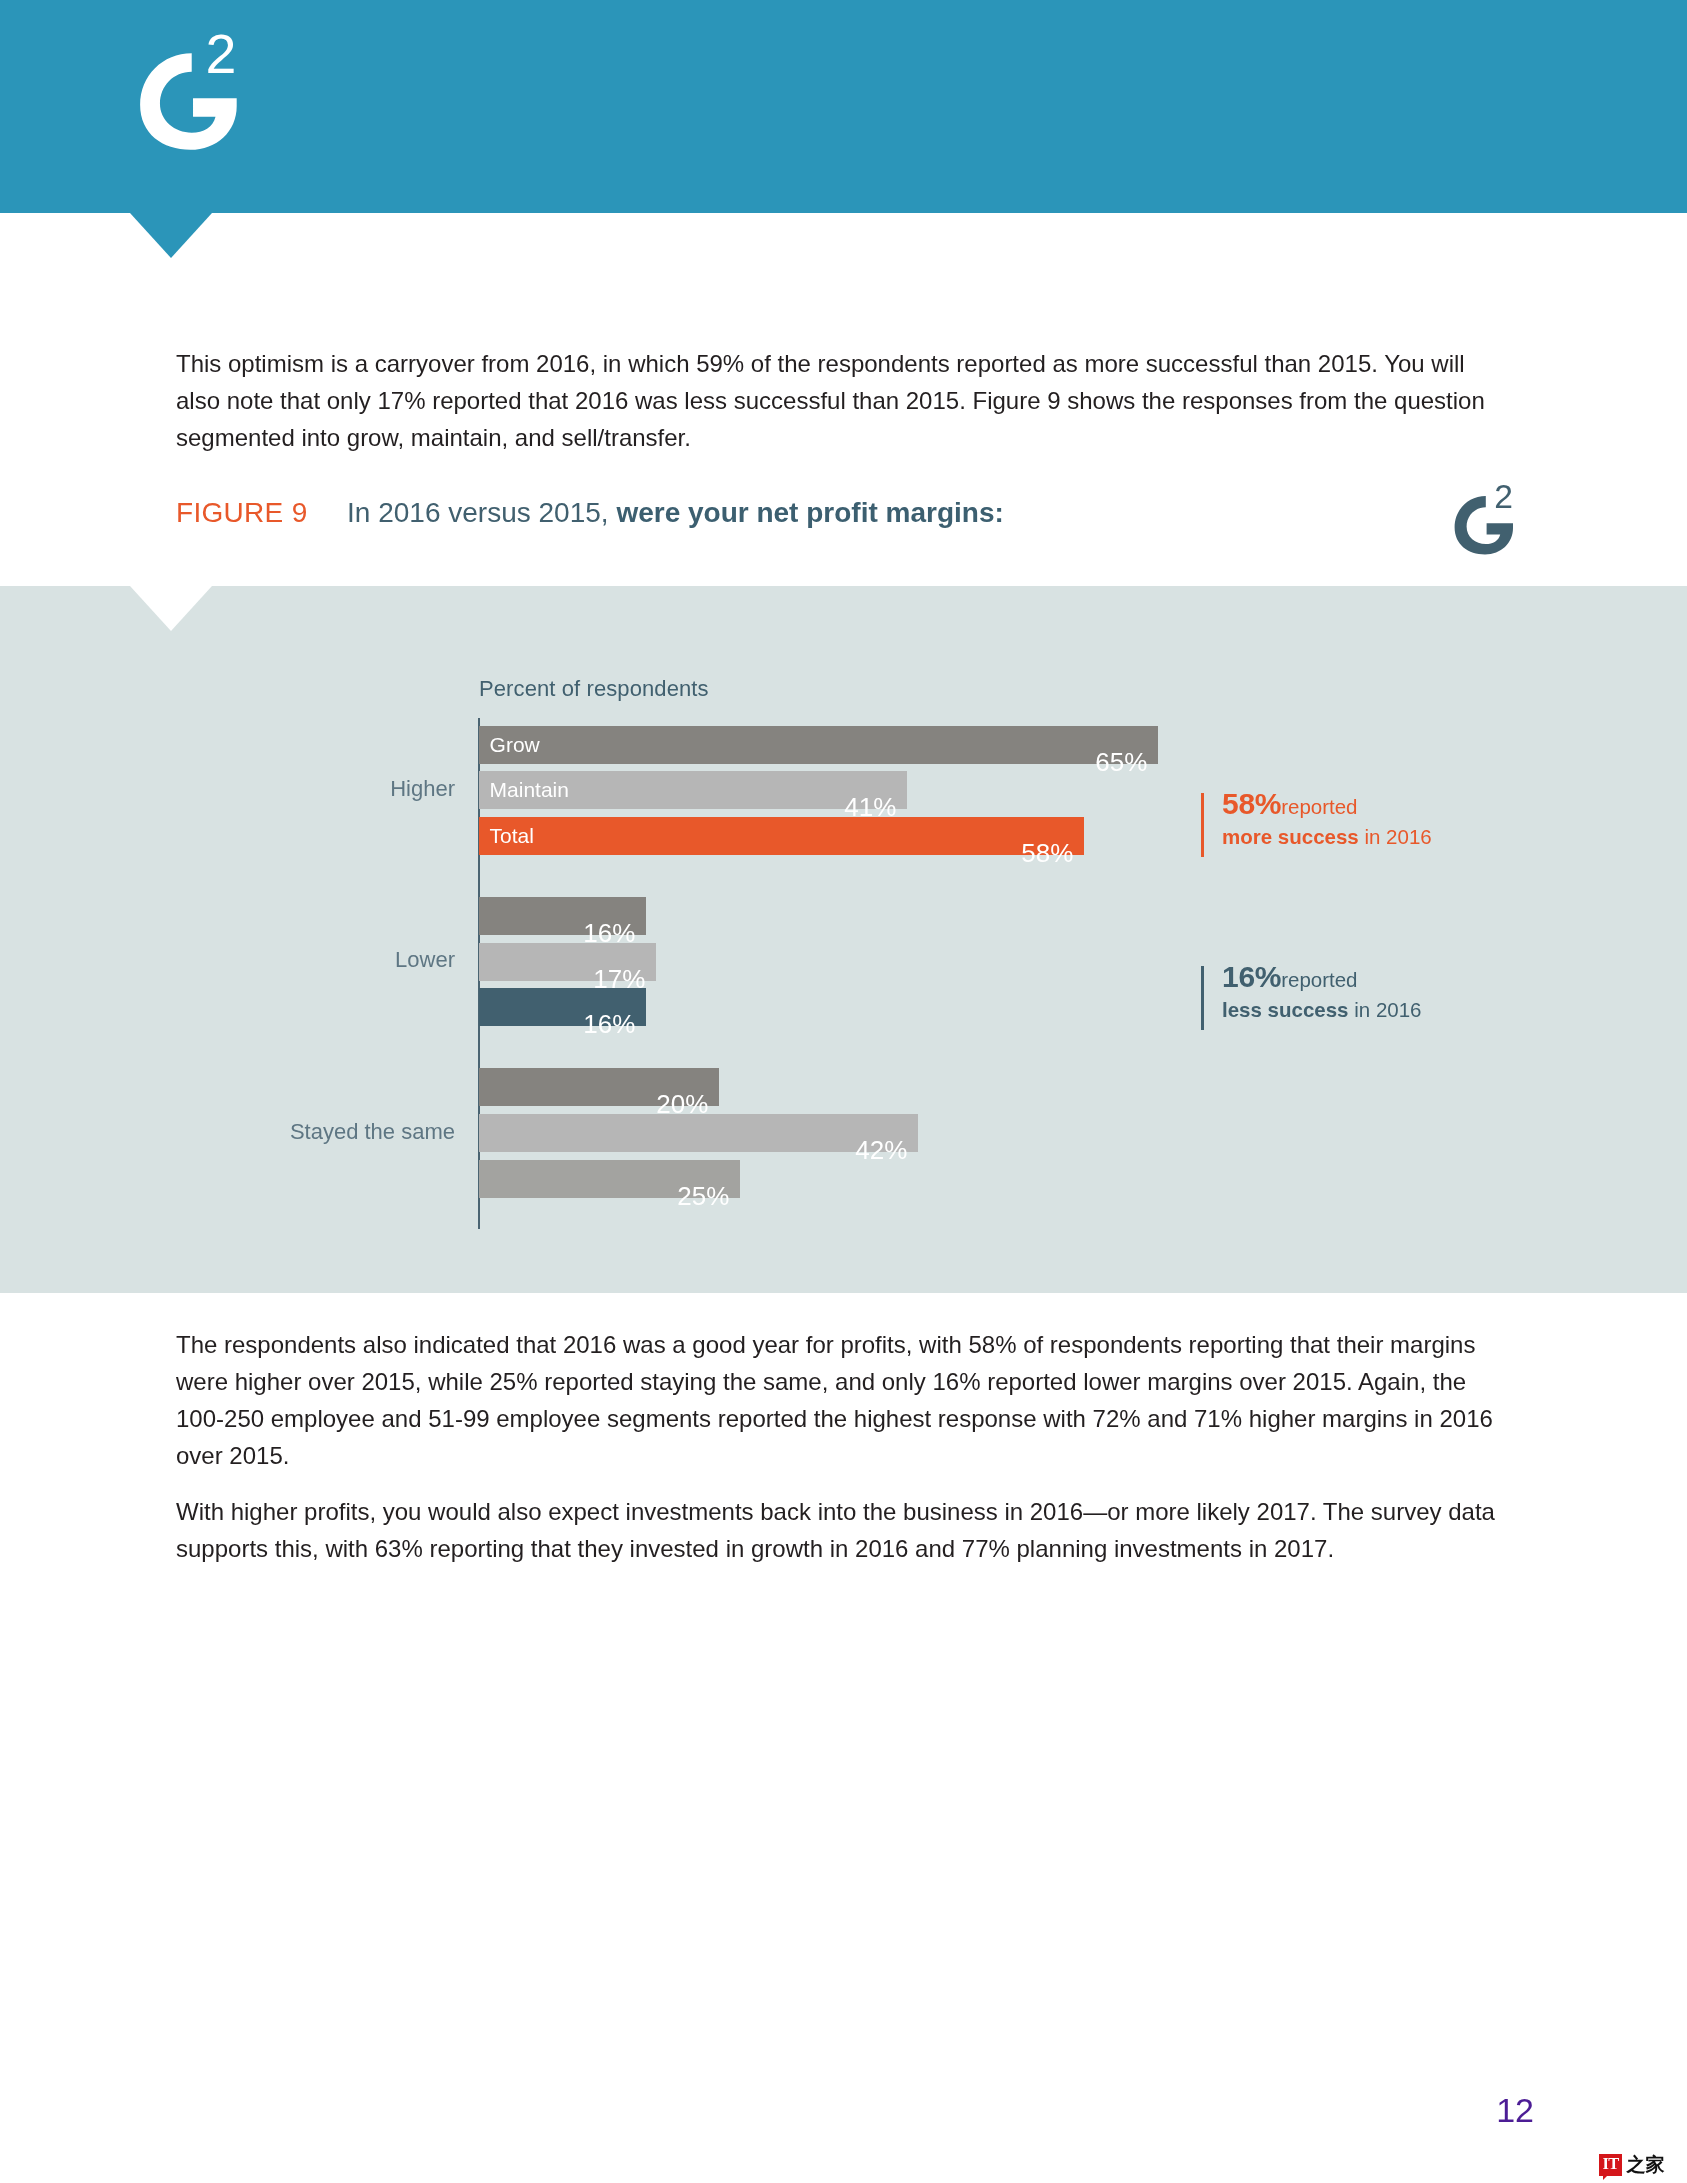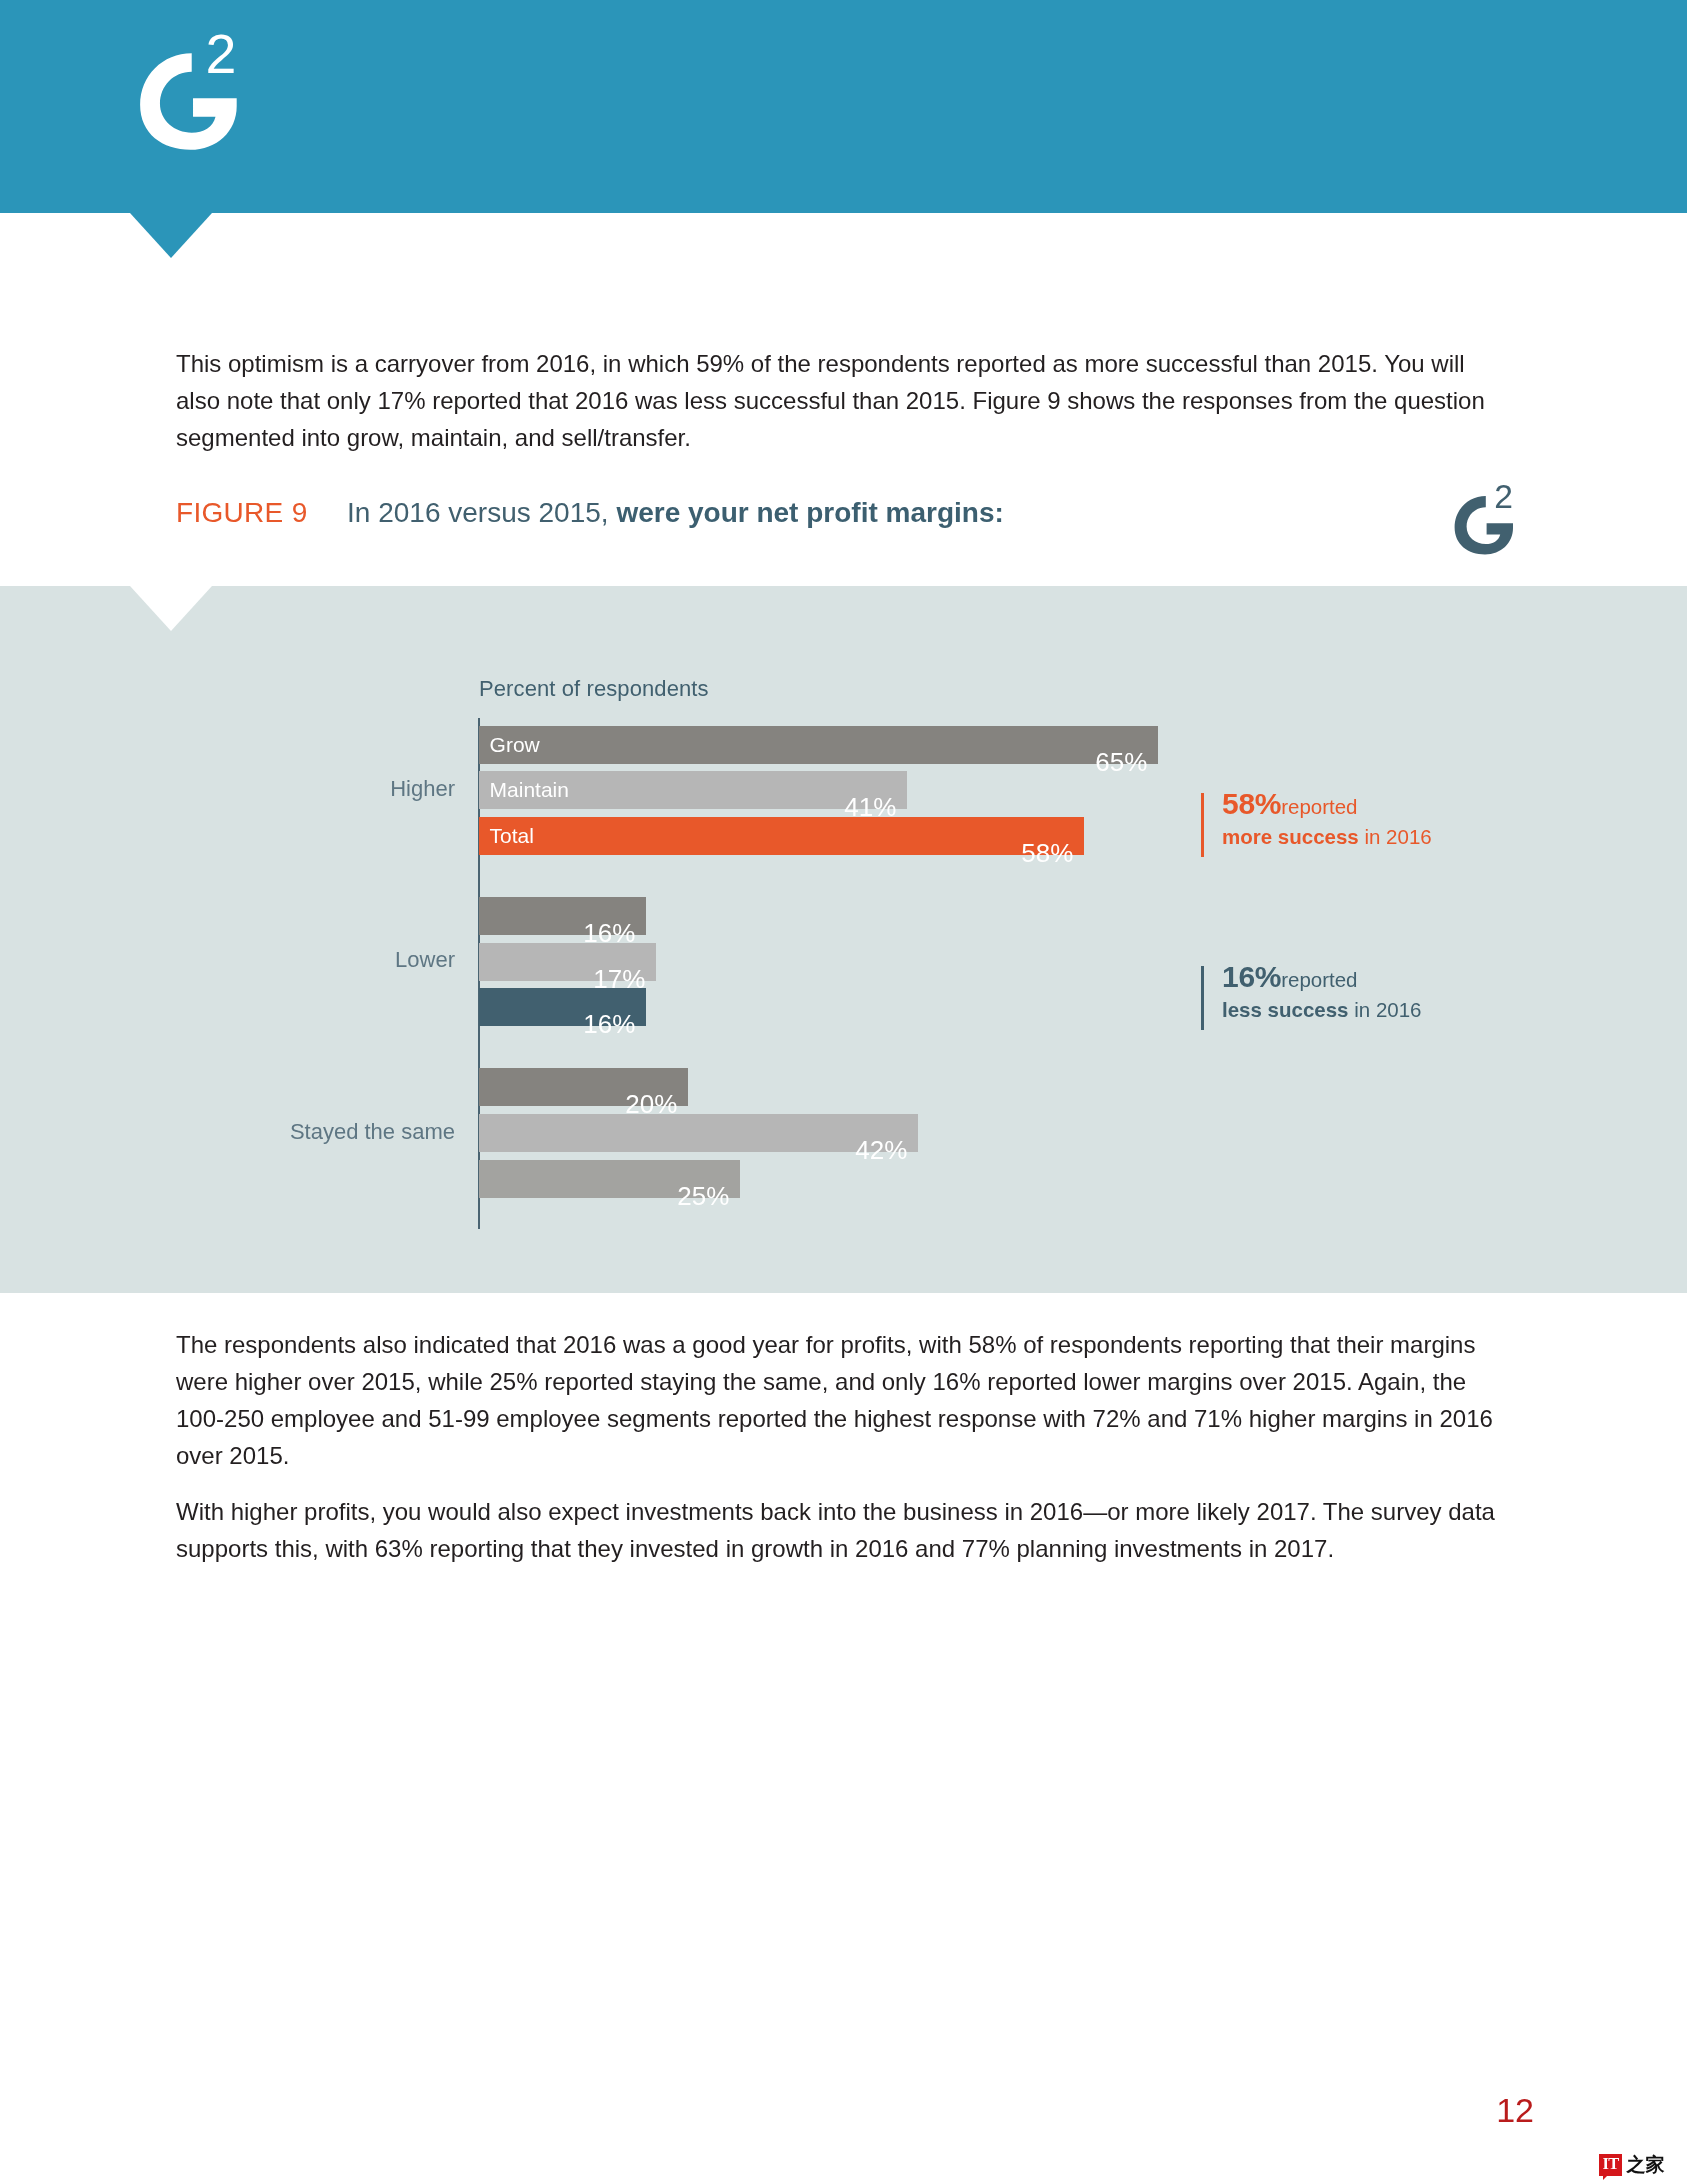--- a/index.html
+++ b/index.html
@@ -103,21 +103,21 @@
   
   .para{
     position:absolute;left:176px;width:1336px;
     font-size:24px;line-height:37px;color:#231f20;
   }
   .p1{top:1302px;}
   .p2{top:1469px;}
 
   .page-number{
     position:absolute;right:153px;top:2091px;
-    font-size:34px;color:#b91c1c;font-weight:300;
+    font-size:34px;color:#4c1d95;font-weight:300;
   }
   .watermark{
     position:absolute;right:22.5px;top:2152px;
     display:flex;align-items:center;gap:2.6px;
   }
   .wm-it{
     background:#d4161a;color:#fff;font-weight:700;font-size:16.5px;
     line-height:16.5px;padding:2px 3.3px 2.6px 3.3px;position:relative;
     font-family:"Liberation Serif",serif;letter-spacing:-0.7px;
   }
@@ -183,21 +183,21 @@
       </div>
       <div class="bar" style="left: 479px; top: 897px; width: 167px; background: rgb(133, 131, 127);">
         <span class="bar-value">16%</span>
       </div>
       <div class="bar" style="left: 479px; top: 943px; width: 177px; background: rgb(182, 182, 182);">
         <span class="bar-value">17%</span>
       </div>
       <div class="bar" style="left: 479px; top: 988px; width: 167px; background: rgb(65, 96, 111);">
         <span class="bar-value">16%</span>
       </div>
-      <div class="bar" style="left: 479px; top: 1068px; width: 209px; background: rgb(133, 131, 127);">
+      <div class="bar" style="left: 479px; top: 1068px; width: 240px; background: rgb(133, 131, 127);">
         <span class="bar-value">20%</span>
       </div>
       <div class="bar" style="left: 479px; top: 1114px; width: 439px; background: rgb(182, 182, 182);">
         <span class="bar-value">42%</span>
       </div>
       <div class="bar" style="left: 479px; top: 1160px; width: 261px; background: rgb(163, 163, 160);">
         <span class="bar-value">25%</span>
       </div>
     </div>
   <div id="grouplabels-layer">

